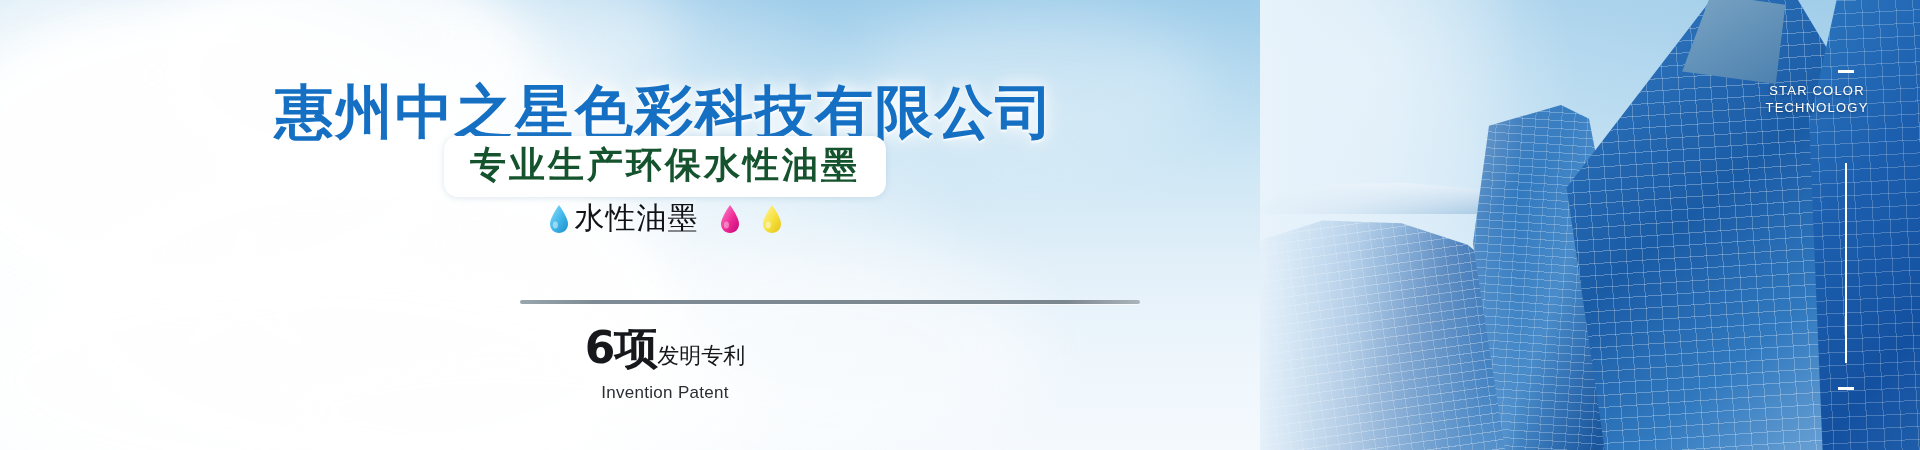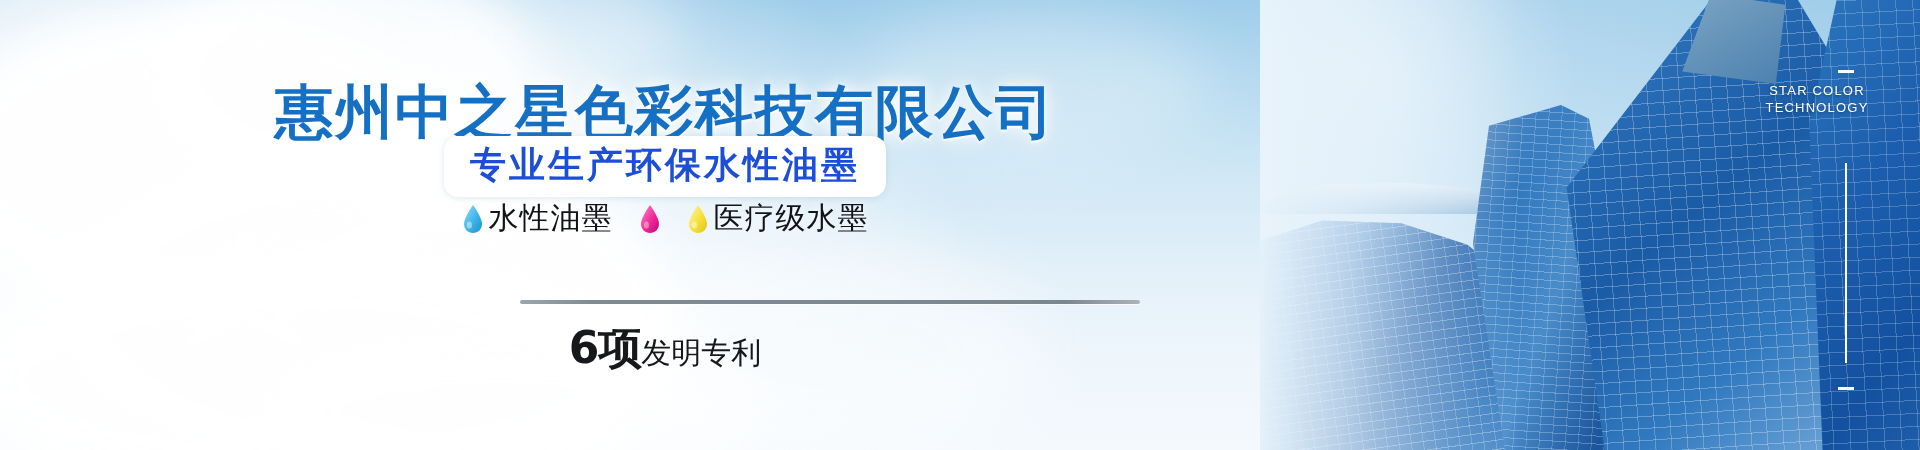--- a/index.html
+++ b/index.html
@@ -164,26 +164,26 @@
   .pill{
     display:inline-block;
     background:#ffffff;
     border-radius:14px;
     padding:7px 26px 10px 26px;
     box-shadow:0 1px 6px rgba(120,160,190,.25);
   }
   .pill-text{
     font-family:"DejaVu Sans","Liberation Sans",sans-serif;
     font-weight:bold;font-size:36px;letter-spacing:3px;
-    color:#1d4ed8;white-space:nowrap;line-height:44px;
+    color:#14532d;white-space:nowrap;line-height:44px;
   }
 
   .inks{
     position:absolute;left:0;top:198px;width:1330px;
-    display:flex;justify-content:center;align-items:center;gap:26px;
+    display:flex;justify-content:center;align-items:center;gap:20px;
   }
   .ink{display:flex;align-items:center;gap:5px;}
   .drop{width:22px;height:30px;display:block;flex:0 0 auto;}
   .ink-label{
     font-family:"DejaVu Sans","Liberation Sans",sans-serif;
     font-size:30px;font-weight:500;color:#111318;
     letter-spacing:1px;white-space:nowrap;
     text-shadow:0 0 8px rgba(255,255,255,.75);
   }
 
@@ -198,21 +198,21 @@
     position:absolute;left:0;top:326px;width:1330px;
     display:flex;justify-content:center;align-items:flex-start;gap:30px;
   }
   .badge{text-align:center;}
   .badge-cn{
     white-space:nowrap;
     font-family:"DejaVu Sans","Liberation Sans",sans-serif;
     color:#16181c;line-height:44px;
   }
   .badge-big{font-size:44px;font-weight:bold;letter-spacing:-1px;}
-  .badge-small{font-size:30px;font-weight:500;letter-spacing:0px;}
+  .badge-small{font-size:22px;font-weight:500;letter-spacing:0px;}
   .badge-en{
     margin-top:3px;
     font-family:"Liberation Sans","DejaVu Sans",sans-serif;
     font-size:17px;color:#2a2e33;letter-spacing:.3px;white-space:nowrap;
   }
 </style>
 </head>
 <body>
 
 <div id="banner">
@@ -304,30 +304,30 @@
           <defs>
               <linearGradient id="g2" x1="0" y1="0" x2="1" y2="1">
             <stop offset="0%" stop-color="#fff6a8"></stop>
                 <stop offset="55%" stop-color="#f7e03c"></stop>
                 <stop offset="100%" stop-color="#e0c317"></stop>
           </linearGradient>
             </defs>
           <path d="M11 1 C11 1 2 13.5 2 19.8 C2 25.2 6.0 29 11 29 C16 29 20 25.2 20 19.8 C20 13.5 11 1 11 1 Z" fill="url(#g2)"></path>
           <ellipse cx="7.4" cy="21" rx="2.6" ry="3.6" fill="#ffffff" opacity="0.45"></ellipse>
         </svg>
-        <span class="ink-label">医疗级水墨</span>
       </div>
 
     </div>
 
     <div class="divider"></div>
 
     <div class="badges">
 
       <div class="badge">
         <div class="badge-cn"><span class="badge-big">6项</span><span class="badge-small">发明专利</span></div>
+        <div class="badge-en">Invention Patent</div>
       </div>
 
 
     </div>
 
   </div>
 </div>
 
 </body></html>

